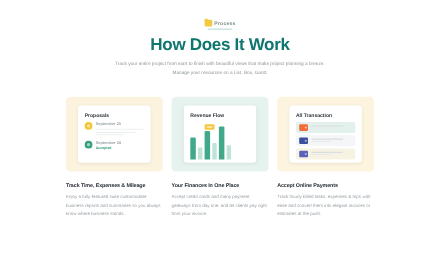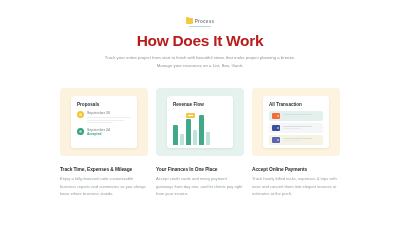--- a/index.html
+++ b/index.html
@@ -20,21 +20,21 @@
   .eyebrow-icon { width:7px; height:6px; background:#f5c842; border-radius:1px; position:relative; }
   .eyebrow-icon:after{
     content:""; position:absolute; left:0; top:-1.5px; width:3px; height:2px;
     background:#f5c842; border-radius:1px 1px 0 0;
   }
   .eyebrow-text { font-size:4.6px; font-weight:700; color:#7a8a86; letter-spacing:.2px; }
   .eyebrow-rule { margin-top:2px; width:22px; height:1px; background:#9ecfc4; opacity:.75; }
 
   .title {
     position:absolute; left:0; right:0; top:32px; text-align:center;
-    font-size:15.5px; font-weight:700; color:#b91c1c; letter-spacing:-0.3px;
+    font-size:15.5px; font-weight:700; color:#0f766e; letter-spacing:-0.3px;
   }
   .subtitle {
     position:absolute; left:100px; right:100px; top:54px; text-align:center;
     font-size:4.3px; line-height:1.85; color:#8c9499; font-weight:400;
   }
 
   
   .cards { position:absolute; left:0; right:0; top:88px; display:flex; justify-content:center; gap:8px; }
   .card-outer {
     width:88px; height:68px; border-radius:4px;

